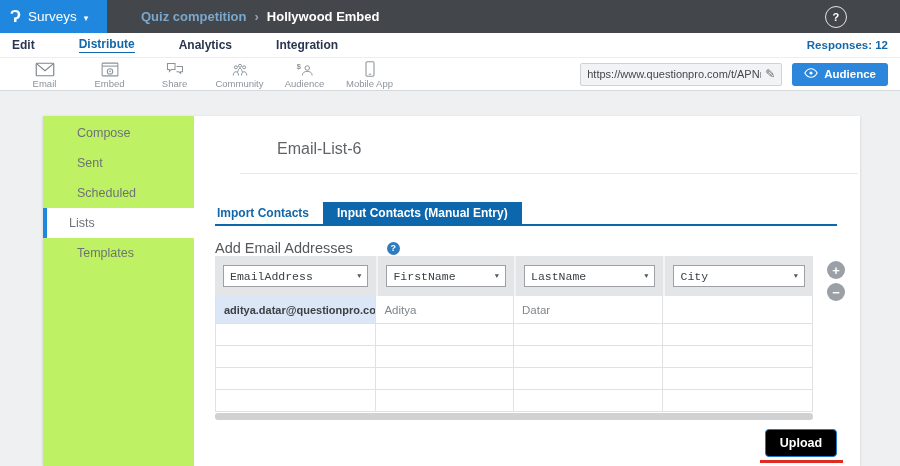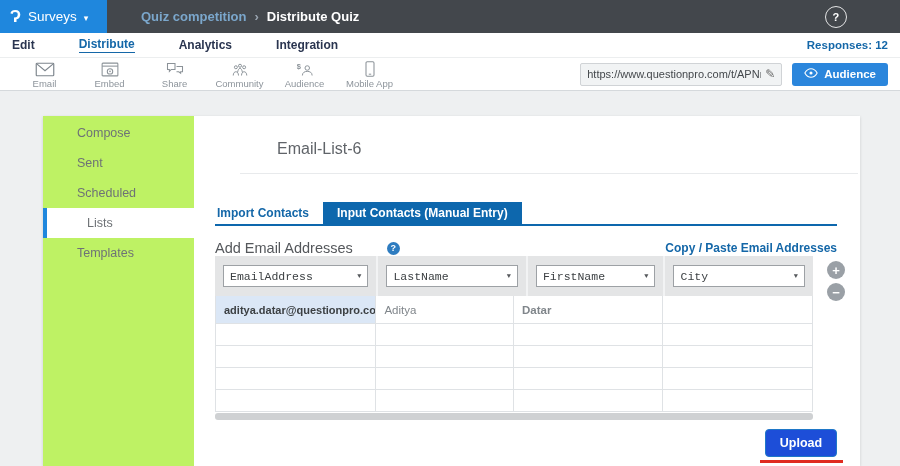--- a/index.html
+++ b/index.html
@@ -34,21 +34,21 @@
   .tool-icon svg { display:block; }
   .url-box { margin-left:auto; width:202px; height:23px; background:#f1f3f4; border:1px solid #d0d3d6; border-radius:2px; display:flex; align-items:center; padding:0 6px; }
   .url-text { flex:1; font-size:11px; color:#44484c; white-space:nowrap; overflow:hidden; }
   .pencil { font-size:12px; color:#666; margin-left:4px; cursor:pointer; }
   .preview-btn { margin-left:10px; margin-right:12px; height:23px; background:#2b86dc; color:#fff; border:none; border-radius:3px; padding:0 12px; font-size:11.5px; font-weight:bold; font-family:"Liberation Sans",sans-serif; display:flex; align-items:center; gap:6px; cursor:pointer; }
 
   
   .card { position:absolute; left:43px; top:116px; width:817px; height:350px; background:#fff; box-shadow:0 1px 3px rgba(0,0,0,.14); }
   .side-nav { position:absolute; left:0; top:0; width:151px; height:350px; background:#bef264; padding-top:2px; }
   .side-item { height:30px; display:flex; align-items:center; padding-left:30px; font-size:12.5px; color:#6e7276; cursor:pointer; border-left:4px solid transparent; }
-  .side-item.active { background:#fff; border-left:4px solid #1f87dd; padding-left:40px; }
+  .side-item.active { background:#fff; border-left:4px solid #1f87dd; padding-left:22px; }
 
   .main-area { position:absolute; left:151px; top:0; width:666px; height:350px; }
   .list-title { position:absolute; left:83px; top:24px; font-size:16px; color:#606469; }
   .title-divider { position:absolute; left:46px; top:57px; width:618px; height:1px; background:#e8eaec; }
 
   .tabs { position:absolute; left:21px; top:86px; height:22px; display:flex; align-items:stretch; }
   .tab { font-size:12px; font-weight:bold; display:flex; align-items:center; padding:0 14px; cursor:pointer; }
   .tab.import { color:#1467a8; padding-left:2px; }
   .tab.manual { background:#0d67ad; color:#fff; }
   .tab-underline { position:absolute; left:21px; top:108px; width:622px; height:2px; background:#0d67ad; }
@@ -63,45 +63,45 @@
   .thead { display:flex; background:#e4e5e6; height:40px;font-family:Liberation Mono, monospace; }
   .th { padding:9px 8px; } 
   .th + .th { border-left:2px solid #f2f3f4; }
   .th.c0 { width:27%; } .th.c1 { width:23%; } .th.c2 { width:25%; } .th.c3 { width:25%; }
   .select-box { height:22px; background:#fff; border:1px solid #9da1a5; display:flex; align-items:center; padding:0 6px; cursor:pointer; }
   .select-label { flex:1; font-size:11.5px; color:#3c4043; white-space:nowrap; overflow:hidden; }
   .select-arrow { font-size:7px; color:#55585c; }
   .trow { display:flex; background:#fff; }
   .trow.first { height:28px; } .trow:not(.first) { height:22px; }
   .td { border-right:1px solid #dfe2e5; border-bottom:1px solid #dfe2e5; display:flex; align-items:center; padding:0 8px; font-size:11.5px; color:#80868b; overflow:hidden; white-space:nowrap; }
-  .td.c0 { width:27%; border-left:1px solid #dfe2e5; } .td.c1 { width:23%; } .td.c2 { width:25%;font-weight:bold; } .td.c3 { width:25%; }
+  .td.c0 { width:27%; border-left:1px solid #dfe2e5; } .td.c1 { width:23%; } .td.c2 { width:25%; } .td.c3 { width:25%; }
   .td.email-cell { background:#dbe7f6; color:#3c4043; font-weight:bold; font-size:11px; }
   .hscrollbar { position:absolute; left:21px; top:297px; width:598px; height:7px; background:#cfd1d3; border-radius:3px; cursor:pointer; }
 
   .row-btns { position:absolute; left:633px; top:145px; display:flex; flex-direction:column; gap:4px; }
   .round-gray { width:18px; height:18px; border-radius:50%; background:#9aa0a6; color:#fff; border:none; font-size:13px; font-weight:bold; line-height:1; display:flex; align-items:center; justify-content:center; cursor:pointer; font-family:"Liberation Sans",sans-serif; }
 
-  .upload-btn { position:absolute; left:571px; top:313px; width:72px; height:28px; background:#1d4ed8; color:#fff; border:1px solid #1f78c8; border-radius:4px; font-size:12.5px; font-weight:bold; font-family:"Liberation Sans",sans-serif; cursor:pointer; }
+  .upload-btn { position:absolute; left:571px; top:313px; width:72px; height:28px; background:#000000; color:#fff; border:1px solid #1f78c8; border-radius:4px; font-size:12.5px; font-weight:bold; font-family:"Liberation Sans",sans-serif; cursor:pointer; }
   .upload-underline { position:absolute; left:566px; top:344px; width:83px; height:3px; background:#e02b20; }
 </style>
 </head>
 <body>
 
 <div class="stage">
 
   <div class="top-header">
     <div class="brand-block">
       <span class="brand-logo">Ɂ</span>
       <span class="brand-product">Surveys</span>
       <span class="brand-caret">▾</span>
     </div>
     <div class="breadcrumb">
       <span class="bc-parent">Quiz competition</span>
       <span class="bc-sep">›</span>
-      <span class="bc-current">Distribute Quiz</span>
+      <span class="bc-current">Hollywood Embed</span>
     </div>
     <div class="header-right">
       <span class="circle-btn">
         <span>
           <svg width="12" height="12" viewBox="0 0 20 20">
               <circle cx="8.5" cy="8.5" r="5" fill="none" stroke="#fff" stroke-width="2"></circle>
               <line x1="12.5" y1="12.5" x2="17" y2="17" stroke="#fff" stroke-width="2"></line>
             </svg>
         </span>
       </span>
@@ -220,43 +220,42 @@
 
       <div class="tabs">
         <span class="tab import">Import Contacts</span>
         <span class="tab manual">Input Contacts (Manual Entry)</span>
       </div>
       <div class="tab-underline"></div>
 
       <div class="section-row">
         <span class="section-title">Add Email Addresses</span>
         <span class="help-dot">?</span>
-        <span class="copy-paste">Copy / Paste Email Addresses</span>
       </div>
 
       <div class="contacts-table">
         <div class="thead">
           <div class="th c0">
             <div class="select-box">
               <span class="select-label">EmailAddress</span>
+              <span class="select-arrow">▼</span>
+            </div>
+          </div>
+          <div class="th c1">
+            <div class="select-box">
+              <span class="select-label">FirstName</span>
               <span class="select-arrow">▼</span>
             </div>
           </div>
           <div class="th c2">
             <div class="select-box">
               <span class="select-label">LastName</span>
               <span class="select-arrow">▼</span>
             </div>
           </div>
-          <div class="th c1">
-            <div class="select-box">
-              <span class="select-label">FirstName</span>
-              <span class="select-arrow">▼</span>
-            </div>
-          </div>
           <div class="th c3">
             <div class="select-box">
               <span class="select-label">City</span>
               <span class="select-arrow">▼</span>
             </div>
           </div>
         </div>
 
         <div class="trow first">
           <div class="td c0 email-cell">aditya.datar@questionpro.com</div>

